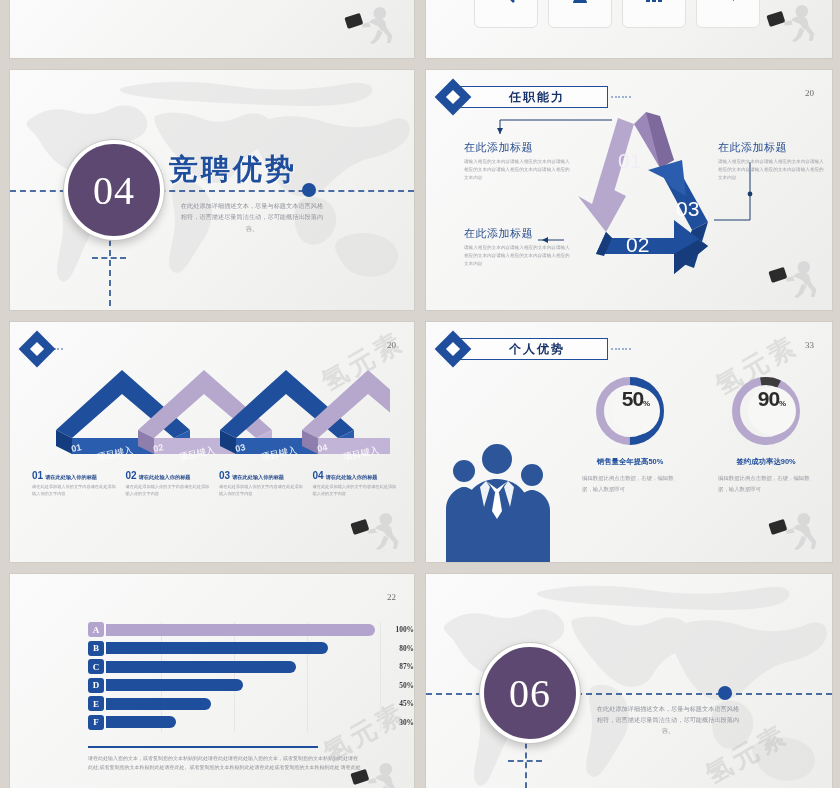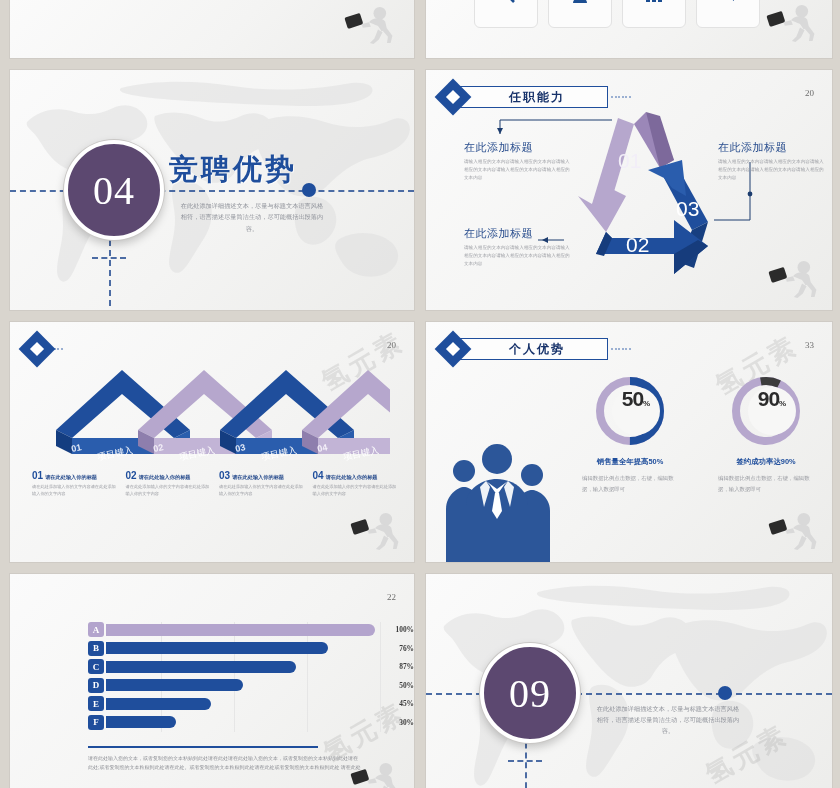--- a/index.html
+++ b/index.html
@@ -495,21 +495,21 @@
       <div class="grid-l" style="left:100%"></div>
 
       <div class="bar-row">
         <div class="bar-badge alt">A</div>
         <div class="bar-fill alt" style="width:92%"></div>
         <div class="bar-val">100%</div>
       </div>
       <div class="bar-row">
         <div class="bar-badge">B</div>
         <div class="bar-fill" style="width:76%"></div>
-        <div class="bar-val">76%</div>
+        <div class="bar-val">80%</div>
       </div>
       <div class="bar-row">
         <div class="bar-badge">C</div>
         <div class="bar-fill" style="width:65%"></div>
         <div class="bar-val">87%</div>
       </div>
       <div class="bar-row">
         <div class="bar-badge">D</div>
         <div class="bar-fill" style="width:47%"></div>
         <div class="bar-val">50%</div>
@@ -550,19 +550,19 @@
         <path d="M172,112 C184,108 198,114 204,128 C210,142 206,158 198,170 C190,182 184,194 178,200 C172,206 164,202 164,192 C164,182 170,166 170,150 C170,134 162,116 172,112 Z"></path>
         <path d="M250,54 C270,44 296,44 320,52 C344,60 368,58 386,50 C398,45 408,52 404,64 C400,76 384,84 366,88 C348,92 334,104 322,116 C310,128 292,130 280,120 C268,110 258,92 252,76 C246,60 240,59 250,54 Z"></path>
         <path d="M300,128 C312,124 326,130 330,142 C334,154 328,166 318,172 C308,178 296,174 292,162 C288,150 288,132 300,128 Z"></path>
         <path d="M336,168 C352,160 374,162 386,172 C398,182 394,198 380,204 C366,210 346,206 338,194 C330,182 326,173 336,168 Z"></path>
         <path d="M116,18 C146,10 190,10 228,16 C266,22 308,20 340,14 C360,10 372,16 366,24 C360,32 336,36 306,36 C276,36 236,34 200,32 C164,30 106,26 116,18 Z"></path>
       </svg>
     </div>
     <div class="cover-line"></div>
     <div class="cover-vline"></div>
     <div class="cover-cross"></div>
-    <div class="bignum">09</div>
+    <div class="bignum">06</div>
     <div class="cover-dot"></div>
     <div class="cover-sub">在此处添加详细描述文本，尽量与标题文本语言风格相符，语言描述尽量简洁生动，尽可能概括出段落内容。</div>
     <div class="wm" style="right:40px;bottom:40px;">氢元素</div>
   </div>
 
 </div>
 
 </body></html>

